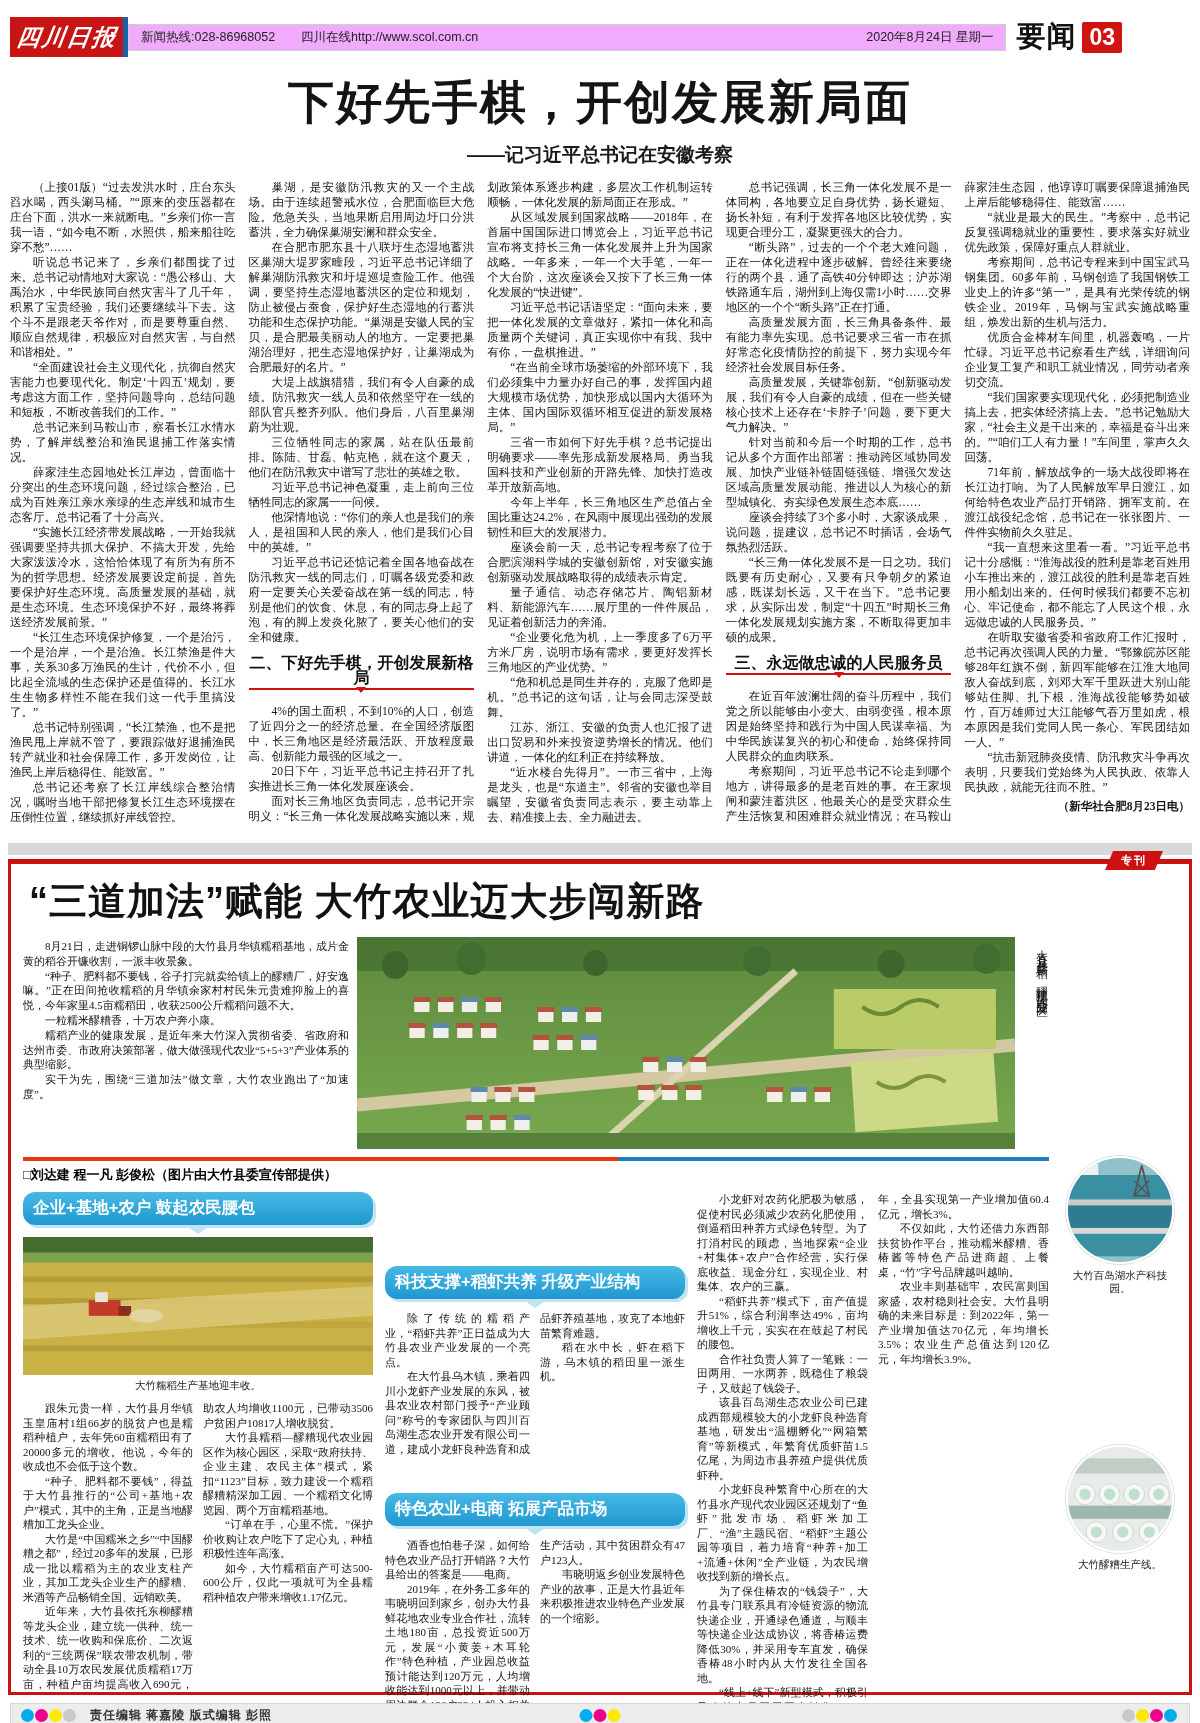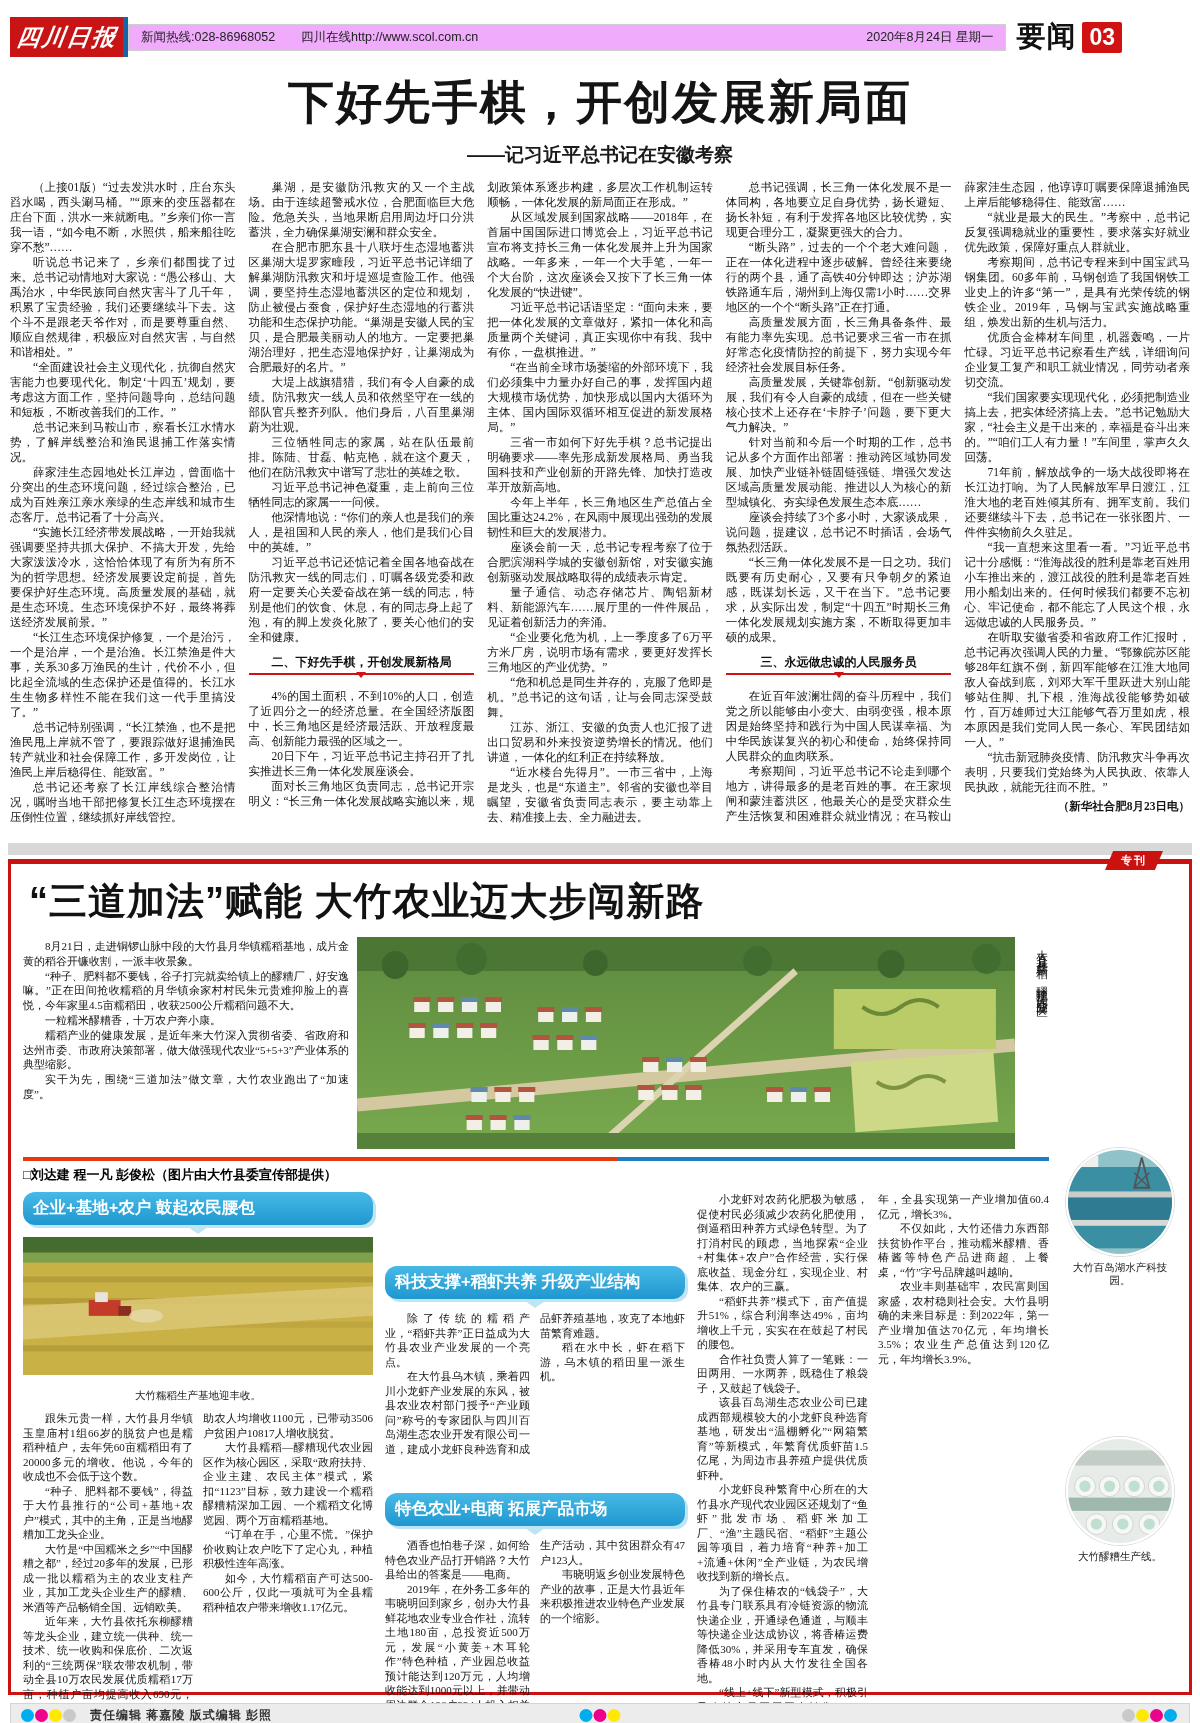--- a/index.html
+++ b/index.html
@@ -23,21 +23,21 @@
   .secblock { display:flex; align-items:center; margin-left:10px; flex:0 0 auto; }
   .secname { font-family:"Liberation Sans", sans-serif; font-weight:bold; font-size:29px; color:#111; letter-spacing:1px; }
   .pnum { background:#d01212; color:#fff; font-family:"Liberation Sans", sans-serif; font-weight:bold; font-size:23px; padding:2px 7px; margin-left:6px; border-radius:2px; }
   
   .a1 { padding:0 10px; }
   .a1 h1 { text-align:center; font-family:"Liberation Sans","DejaVu Sans",sans-serif; font-weight:900; font-size:46px; letter-spacing:2px; margin-top:12px; color:#141414; }
   .a1 h2 { text-align:center; font-family:"Liberation Sans",sans-serif; font-weight:bold; font-size:19px; margin:8px 0 12px; color:#1a1a1a; }
   .a1cols { height:655px; column-count:5; column-gap:13px; column-fill:auto; overflow:hidden;
             font-size:11.5px; line-height:15px; text-align:justify; }
   .a1cols p { text-indent:2em; margin:0; }
-  .redhead { break-inside:avoid; font-family:"Liberation Sans",sans-serif; font-weight:bold; font-size:12px; text-align:center;
+  .redhead { break-inside:avoid; font-family:"Liberation Sans",sans-serif; font-weight:bold; font-size:16px; text-align:center;
              position:relative; padding:10px 0 9px; margin-bottom:10px; color:#101010; }
   .redhead::after { content:""; position:absolute; left:0; right:0; bottom:4px; height:2px; background:#d01212; }
   .redhead::before { content:""; position:absolute; left:50%; bottom:-4px; transform:translateX(-50%);
              border:5px solid transparent; border-top:6px solid #d01212; }
   .credit { text-align:right; font-weight:bold; margin-top:4px !important; text-indent:0 !important; }
   
   .band { height:12px; background:#d8d8d8; margin:8px 8px 4px; }
   
   .sp { position:relative; margin:0 8px; height:836px; border:3px solid #cc1111; border-top:5px solid #cc1111; padding:0 12px; background:#fff; }
   .sptag { position:absolute; top:-13px; right:26px; background:#cc1111; color:#fff; font-family:"Liberation Sans",sans-serif;
@@ -55,26 +55,26 @@
   .bluehead { background:linear-gradient(180deg,#47b9e6,#1f97cf); color:#fff; font-family:"Liberation Sans",sans-serif;
               font-weight:bold; font-size:16.5px; padding:5px 10px 6px; position:relative; box-shadow:3px 3px 0 #bfe4f2; margin-bottom:12px; white-space:nowrap;border-radius:12px; }
   .bluehead::after { content:""; position:absolute; left:50%; bottom:-9px; transform:translateX(-50%);
               border-left:10px solid transparent; border-right:10px solid transparent; border-top:7px solid #bfe4f2; }
   .cols2 { column-count:2; column-gap:10px; column-fill:auto; overflow:hidden; font-size:11px; line-height:14.5px; text-align:justify; }
   .cols2 p { text-indent:2em; margin:0; }
   .sp-g1 { width:350px; flex:0 0 auto; }
   .sp-g1 .cols2 { height:300px; }
   .sp-photo-field { height:138px; overflow:hidden; }
   .sp-photo-field svg { display:block; width:100%; height:100%; }
-  .sp-fieldcap { text-align:center; font-size:10.5px; color:#222; margin:14px 0 8px; }
+  .sp-fieldcap { text-align:center; font-size:10.5px; color:#222; margin:4px 0 8px; }
   .sp-g2 { width:300px; flex:0 0 auto; padding-top:74px; }
   .sp-g2 .cols2.b1 { height:168px; margin-bottom:14px; }
   .sp-g2 .cols2.b2 { height:178px; }
   .sp-g3 { flex:1 1 auto; height:536px; }
-  .sp-rail { position:absolute; top:284px; right:12px; width:114px; }
+  .sp-rail { position:absolute; top:292px; right:12px; width:114px; }
   .circ { width:108px; height:108px; border-radius:50%; overflow:hidden; border:2px solid #fff; box-shadow:0 0 0 1px #ddd; margin:0 auto; }
   .circ svg { display:block; width:100%; height:100%; }
   .railcap { text-align:center; font-size:10.5px; color:#222; margin:5px 0 0; line-height:13px; }
   .railcap.gap { margin-bottom:150px; }
   
   .pfoot { position:relative; margin:8px 10px 0; height:25px; background:#ececec; border:1px solid #d5d5d5;
            display:flex; align-items:center; font-family:"Liberation Sans",sans-serif; font-size:12px; color:#333; }
   .dots { display:flex; align-items:center; gap:1px; }
   .dots.left { margin-left:10px; }
   .dots.center { position:absolute; left:50%; transform:translateX(-50%); }
@@ -150,21 +150,21 @@
           <p>“长三角一体化发展不是一日之功。我们既要有历史耐心，又要有只争朝夕的紧迫感，既谋划长远，又干在当下。”总书记要求，从实际出发，制定“十四五”时期长三角一体化发展规划实施方案，不断取得更加丰硕的成果。</p>
         </div>
       <h3 class="redhead">三、永远做忠诚的人民服务员</h3>
       <div>
           <p>在近百年波澜壮阔的奋斗历程中，我们党之所以能够由小变大、由弱变强，根本原因是始终坚持和践行为中国人民谋幸福、为中华民族谋复兴的初心和使命，始终保持同人民群众的血肉联系。</p>
           <p>考察期间，习近平总书记不论走到哪个地方，讲得最多的是老百姓的事。在王家坝闸和蒙洼蓄洪区，他最关心的是受灾群众生产生活恢复和困难群众就业情况；在马鞍山薛家洼生态园，他谆谆叮嘱要保障退捕渔民上岸后能够稳得住、能致富……</p>
           <p>“就业是最大的民生。”考察中，总书记反复强调稳就业的重要性，要求落实好就业优先政策，保障好重点人群就业。</p>
           <p>考察期间，总书记专程来到中国宝武马钢集团。60多年前，马钢创造了我国钢铁工业史上的许多“第一”，是具有光荣传统的钢铁企业。2019年，马钢与宝武实施战略重组，焕发出新的生机与活力。</p>
           <p>优质合金棒材车间里，机器轰鸣，一片忙碌。习近平总书记察看生产线，详细询问企业复工复产和职工就业情况，同劳动者亲切交流。</p>
           <p>“我们国家要实现现代化，必须把制造业搞上去，把实体经济搞上去。”总书记勉励大家，“社会主义是干出来的，幸福是奋斗出来的。”“咱们工人有力量！”车间里，掌声久久回荡。</p>
-          <p>71年前，解放战争的一场大战役即将在长江边打响。为了人民解放军早日渡江，江淮大地的老百姓倾其所有、拥军支前。我们还要继续斗下去，总书记在一张张图片、一件件实物前久久驻足。</p>
+          <p>71年前，解放战争的一场大战役即将在长江边打响。为了人民解放军早日渡江，如何给特色农业产品打开销路、拥军支前。在渡江战役纪念馆，总书记在一张张图片、一件件实物前久久驻足。</p>
           <p>“我一直想来这里看一看。”习近平总书记十分感慨：“淮海战役的胜利是靠老百姓用小车推出来的，渡江战役的胜利是靠老百姓用小船划出来的。任何时候我们都要不忘初心、牢记使命，都不能忘了人民这个根，永远做忠诚的人民服务员。”</p>
           <p>在听取安徽省委和省政府工作汇报时，总书记再次强调人民的力量。“鄂豫皖苏区能够28年红旗不倒，新四军能够在江淮大地同敌人奋战到底，刘邓大军千里跃进大别山能够站住脚、扎下根，淮海战役能够势如破竹，百万雄师过大江能够气吞万里如虎，根本原因是我们党同人民一条心、军民团结如一人。”</p>
           <p>“抗击新冠肺炎疫情、防汛救灾斗争再次表明，只要我们党始终为人民执政、依靠人民执政，就能无往而不胜。”</p>
         </div>
       <p class="credit">（新华社合肥8月23日电）</p>
     </div>
   </div>
 
   <div class="band"></div>
 

